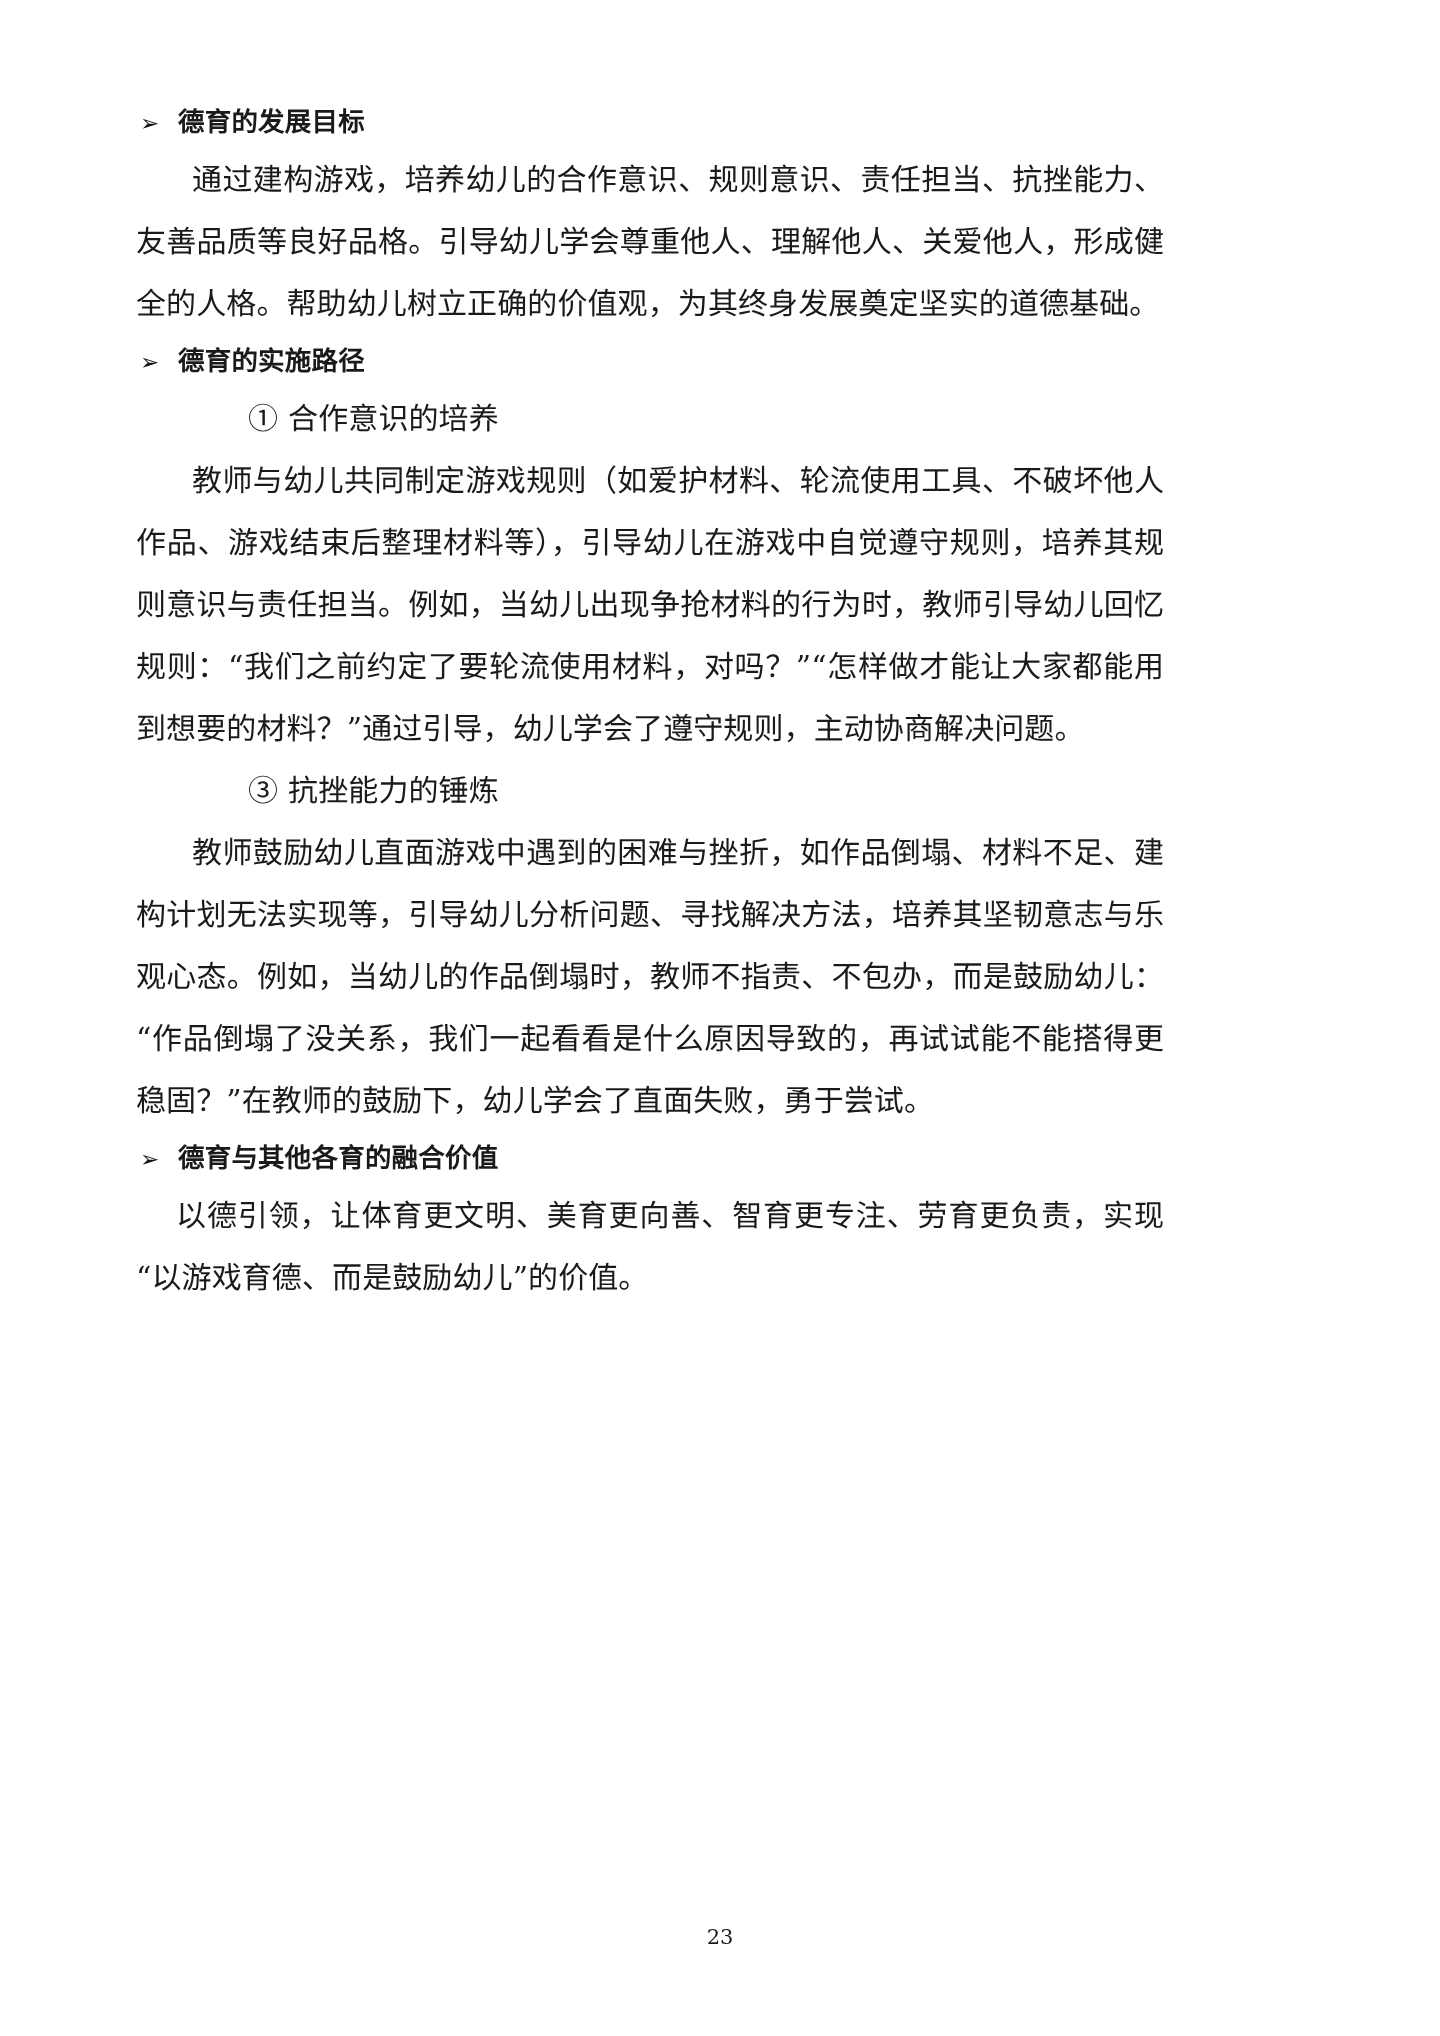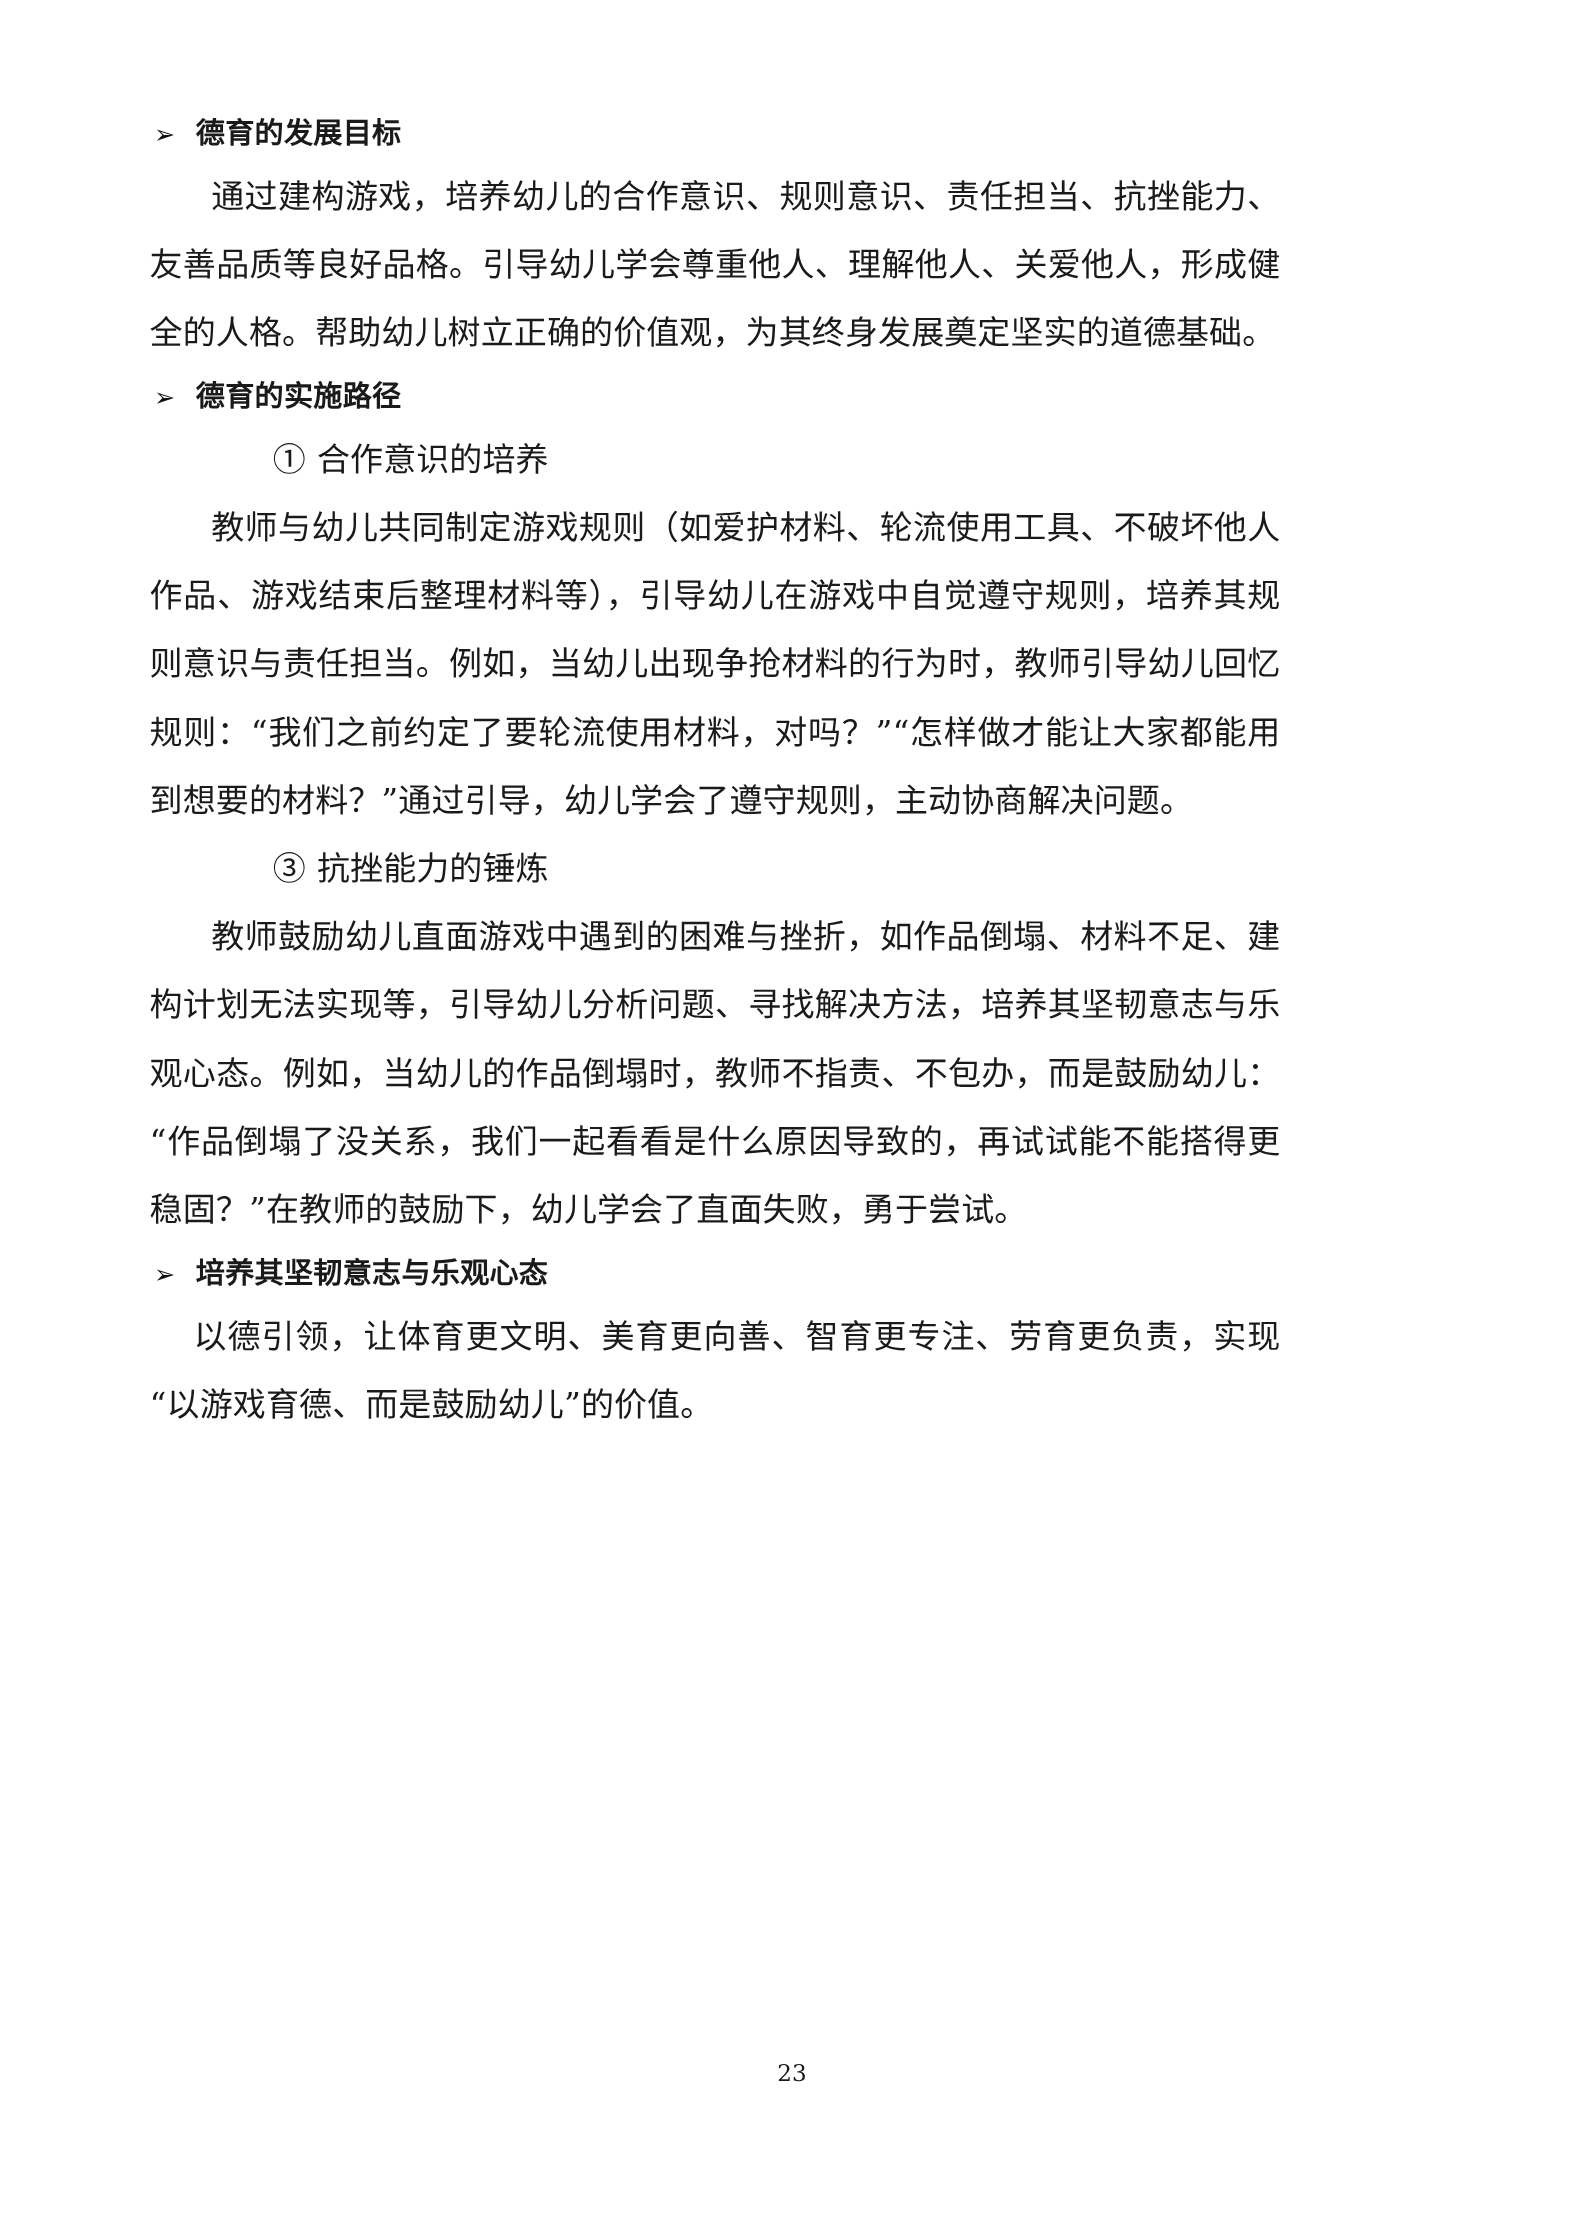--- a/index.html
+++ b/index.html
@@ -91,21 +91,21 @@
   }
   .subhead .num {
     display: inline-block;
     margin-right: 10px;
   }
 
   
   .page-number {
     position: absolute;
     left: 0;
-    top: 1872px;
+    top: 1924px;
     width: 1440px;
     text-align: center;
     font-size: 21px;
     line-height: 26px;
     color: #1a1a1a;
     font-family: "DejaVu Serif", "Liberation Serif", serif;
   }
 </style>
 </head>
 <body>
@@ -131,20 +131,20 @@
     <p class="para">教师与幼儿共同制定游戏规则（如爱护材料、轮流使用工具、不破坏他人作品、游戏结束后整理材料等），引导幼儿在游戏中自觉遵守规则，培养其规则意识与责任担当。例如，当幼儿出现争抢材料的行为时，教师引导幼儿回忆规则：“我们之前约定了要轮流使用材料，对吗？”“怎样做才能让大家都能用到想要的材料？”通过引导，幼儿学会了遵守规则，主动协商解决问题。</p>
 
     <div class="subhead">
       <span class="num">③</span><span>抗挫能力的锤炼</span>
     </div>
     <p class="para">教师鼓励幼儿直面游戏中遇到的困难与挫折，如作品倒塌、材料不足、建构计划无法实现等，引导幼儿分析问题、寻找解决方法，培养其坚韧意志与乐观心态。例如，当幼儿的作品倒塌时，教师不指责、不包办，而是鼓励幼儿：“作品倒塌了没关系，我们一起看看是什么原因导致的，再试试能不能搭得更稳固？”在教师的鼓励下，幼儿学会了直面失败，勇于尝试。</p>
 
 
     <div class="heading">
       <span class="bullet">➢</span>
-      <span class="htext">培养其坚韧意志与乐观心态</span>
+      <span class="htext">德育与其他各育的融合价值</span>
     </div>
     <p class="para narrow-indent">以德引领，让体育更文明、美育更向善、智育更专注、劳育更负责，实现 “以游戏育德、而是鼓励幼儿”的价值。</p>
 
   </div>
 
   <div class="page-number">23</div>
 </div>
 
 </body></html>

